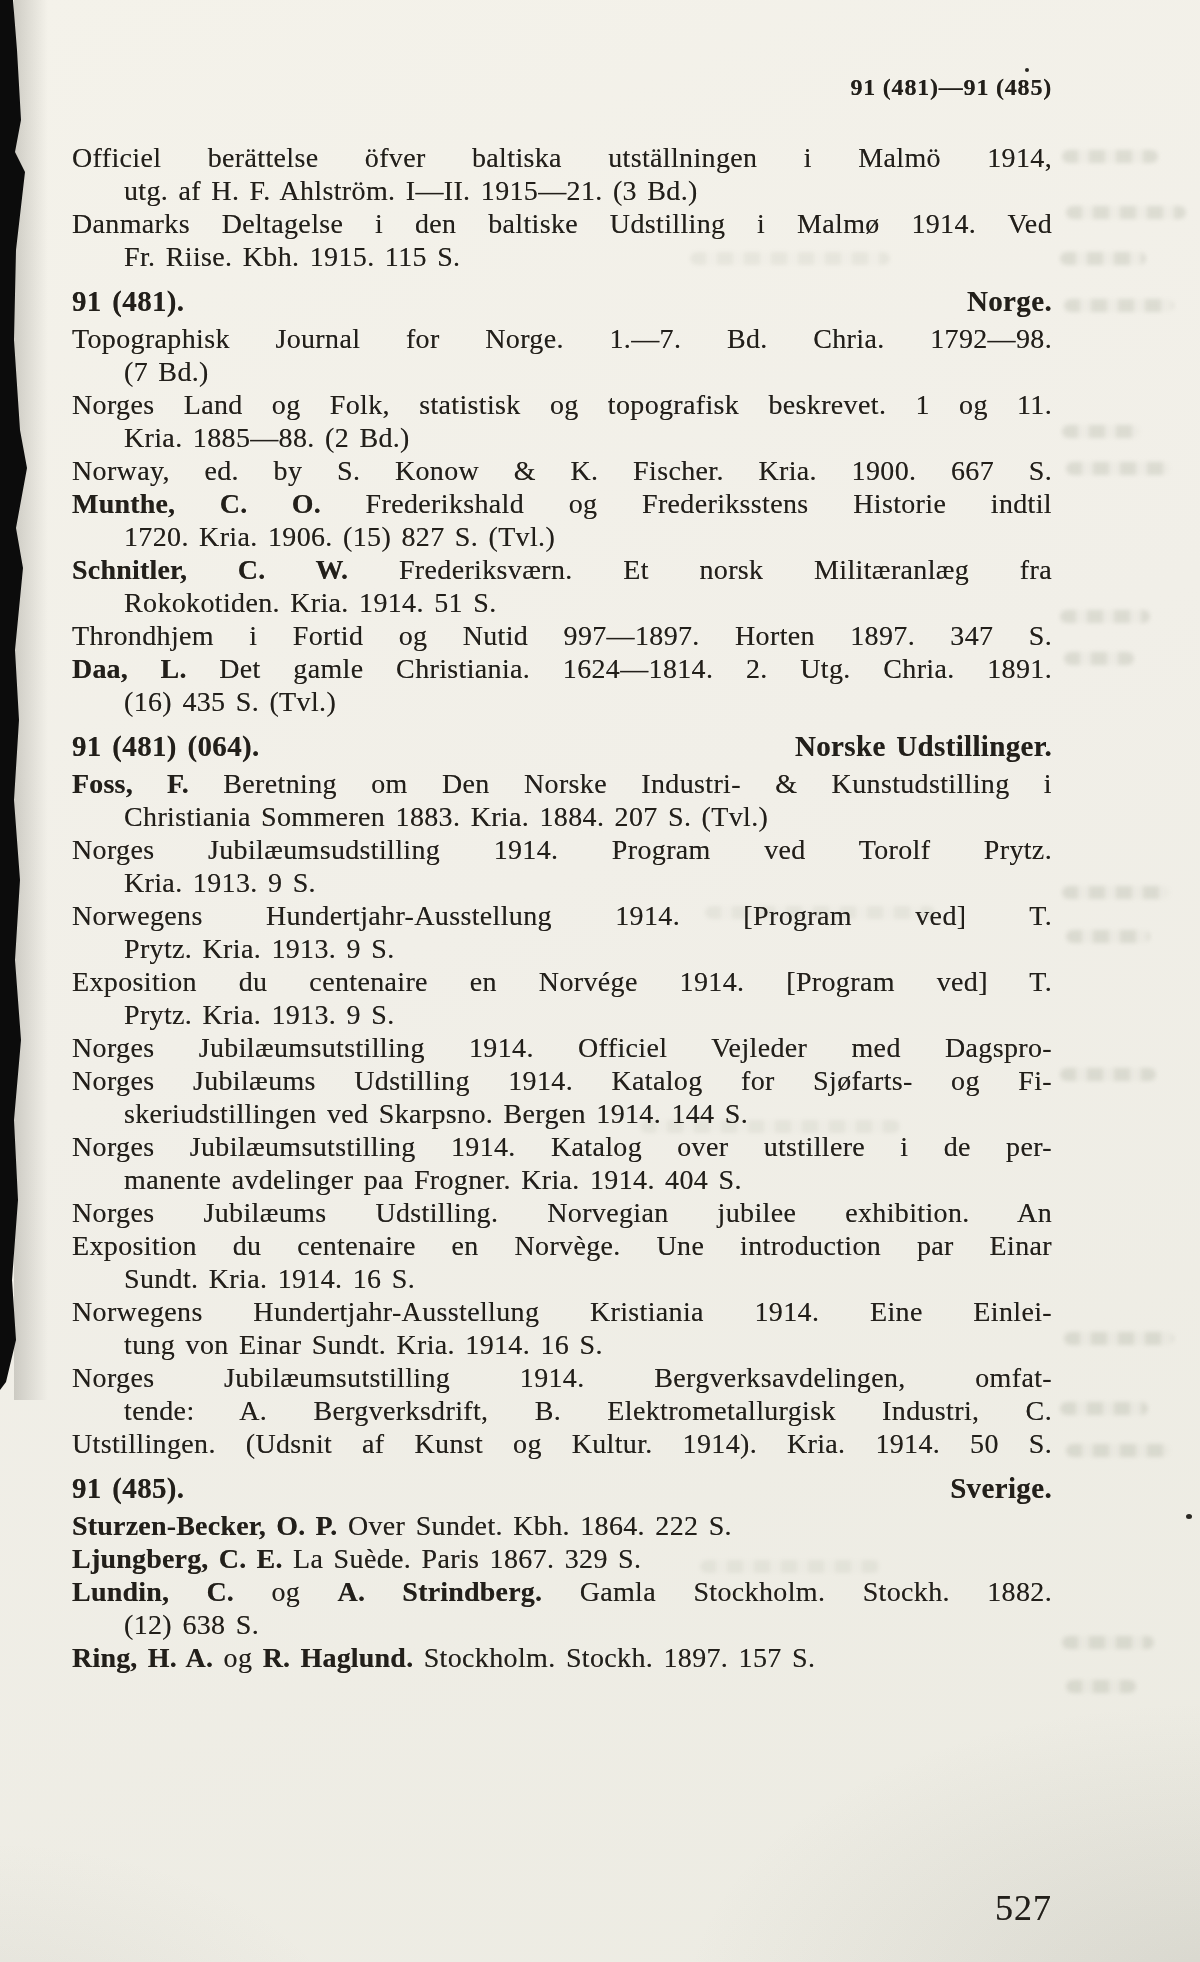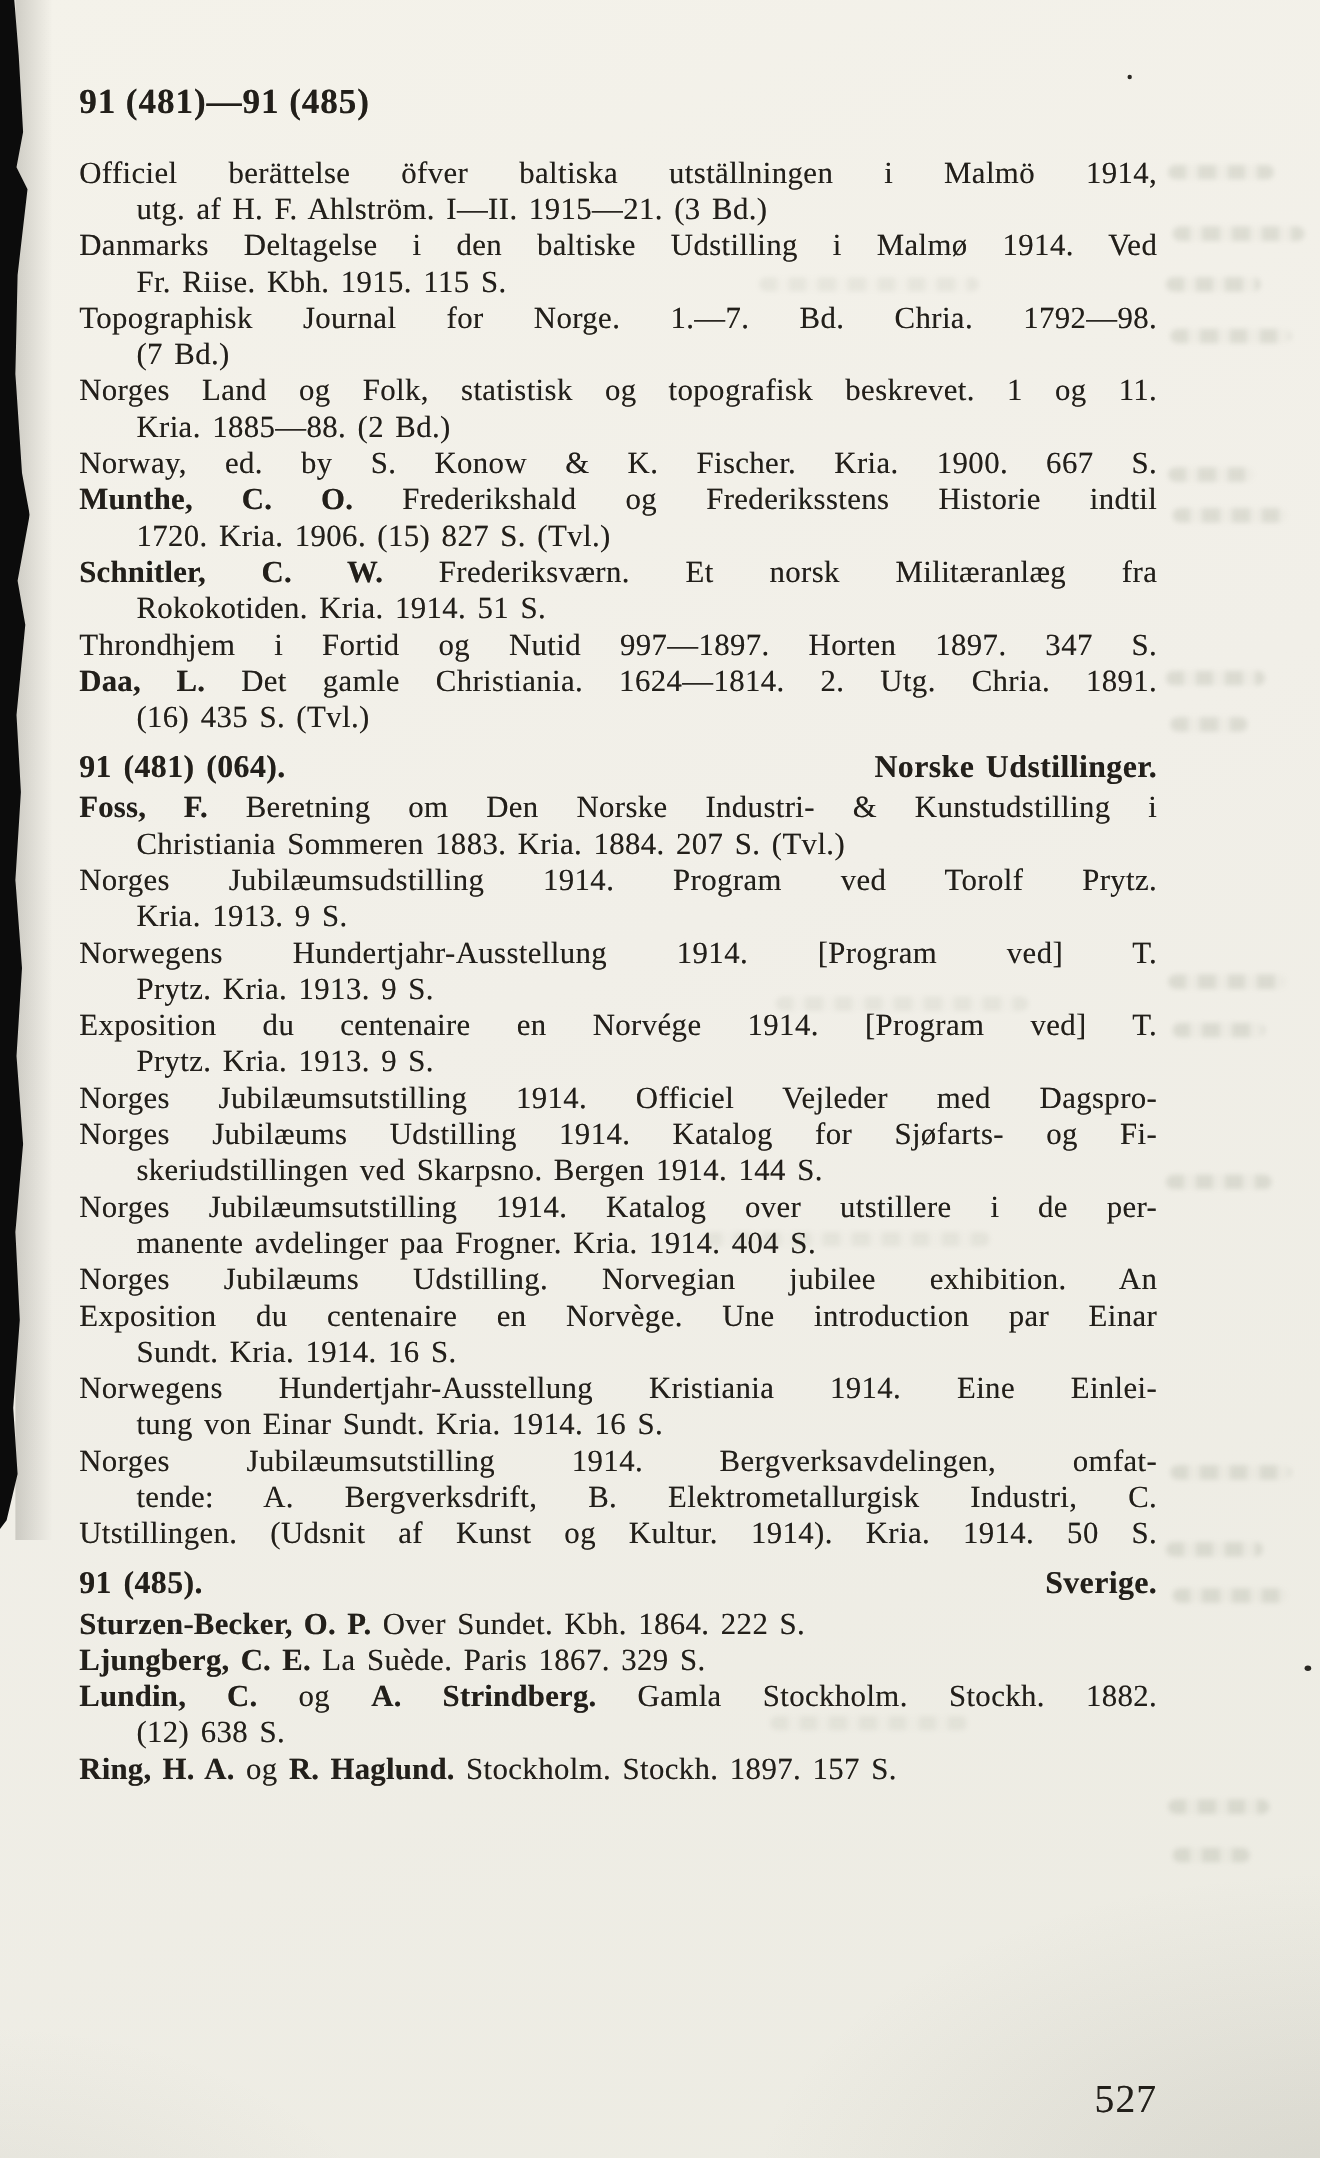--- a/index.html
+++ b/index.html
@@ -11,22 +11,22 @@
           radial-gradient(ellipse 700px 400px at -2% 105%, rgba(110,108,98,0.10), rgba(110,108,98,0) 55%),
           linear-gradient(155deg,#f4f2ea 0%,#f1efe8 45%,#ecebe2 100%);
         color:var(--ink,#221f1a);}
   
   .gutter{position:absolute;left:0;top:0;width:30px;height:1392px;background:var(--gutter,#0c0c0c);
     clip-path:polygon(0 0,13px 0,17px 50px,21px 120px,15px 152px,25px 172px,16px 250px,14px 340px,
       20px 430px,27px 468px,16px 528px,23px 568px,15px 650px,19px 720px,14px 800px,20px 880px,
       15px 960px,21px 1040px,14px 1120px,18px 1200px,12px 1280px,16px 1340px,6px 1382px,0 1390px);}
   .gutter-shade{position:absolute;left:14px;top:0;width:34px;height:1400px;pointer-events:none;
     background:linear-gradient(90deg,rgba(60,58,50,0.20),rgba(60,58,50,0));}
-  .header{position:absolute;left:72px;top:74px;width:980px;text-align:left;
-    font-weight:bold;font-size:32px;letter-spacing:0.8px;text-shadow:0 0 0.6px rgba(25,22,18,0.65);}
+  .header{position:absolute;left:72px;top:74px;width:980px;text-align:right;
+    font-weight:bold;font-size:24px;letter-spacing:0.8px;text-shadow:0 0 0.6px rgba(25,22,18,0.65);}
   .column{position:absolute;left:72px;top:141px;width:980px;
     font-size:28px;letter-spacing:0.35px;word-spacing:3px;
     text-shadow:0 0 0.6px rgba(25,22,18,0.55);}
   .line{min-height:33px;line-height:33px;}
   .line.indent{padding-left:52px;}
   .line.justify{text-align:justify;height:33px;overflow:hidden;}
   .line.justify::after{content:"";display:inline-block;width:100%;height:0;vertical-align:top;}
   .line b{font-weight:bold;letter-spacing:0.2px;}
   .heading-row{display:flex;justify-content:space-between;font-weight:bold;
     margin-top:12px;margin-bottom:4px;line-height:33px;font-size:29px;}
@@ -72,20 +72,24 @@
   <div class="speck" style="left:1025px;top:68px;width:4px;height:4px;"></div>
   <div class="speck" style="left:1186px;top:1514px;width:6px;height:5px;"></div>
 
   <div class="header">91 (481)—91 (485)</div>
 
   <div class="column">
       <div class="line justify"><span>Officiel berättelse öfver baltiska utställningen i Malmö 1914,</span></div>
       <div class="line indent"><span>utg. af H. F. Ahlström. I—II. 1915—21. (3 Bd.)</span></div>
       <div class="line justify"><span>Danmarks Deltagelse i den baltiske Udstilling i Malmø 1914. Ved</span></div>
       <div class="line indent"><span>Fr. Riise. Kbh. 1915. 115 S.</span></div>
+      <div class="heading-row">
+        <span>91 (481).</span>
+        <span>Norge.</span>
+      </div>
       <div class="line justify"><span>Topographisk Journal for Norge. 1.—7. Bd. Chria. 1792—98.</span></div>
       <div class="line indent"><span>(7 Bd.)</span></div>
       <div class="line justify"><span>Norges Land og Folk, statistisk og topografisk beskrevet. 1 og 11.</span></div>
       <div class="line indent"><span>Kria. 1885—88. (2 Bd.)</span></div>
       <div class="line justify"><span>Norway, ed. by S. Konow &amp; K. Fischer. Kria. 1900. 667 S.</span></div>
       <div class="line justify"><b>Munthe, C. O.</b><span> Frederikshald og Frederiksstens Historie indtil</span></div>
       <div class="line indent"><span>1720. Kria. 1906. (15) 827 S. (Tvl.)</span></div>
       <div class="line justify"><b>Schnitler, C. W.</b><span> Frederiksværn. Et norsk Militæranlæg fra</span></div>
       <div class="line indent"><span>Rokokotiden. Kria. 1914. 51 S.</span></div>
       <div class="line justify"><span>Throndhjem i Fortid og Nutid 997—1897. Horten 1897. 347 S.</span></div>

